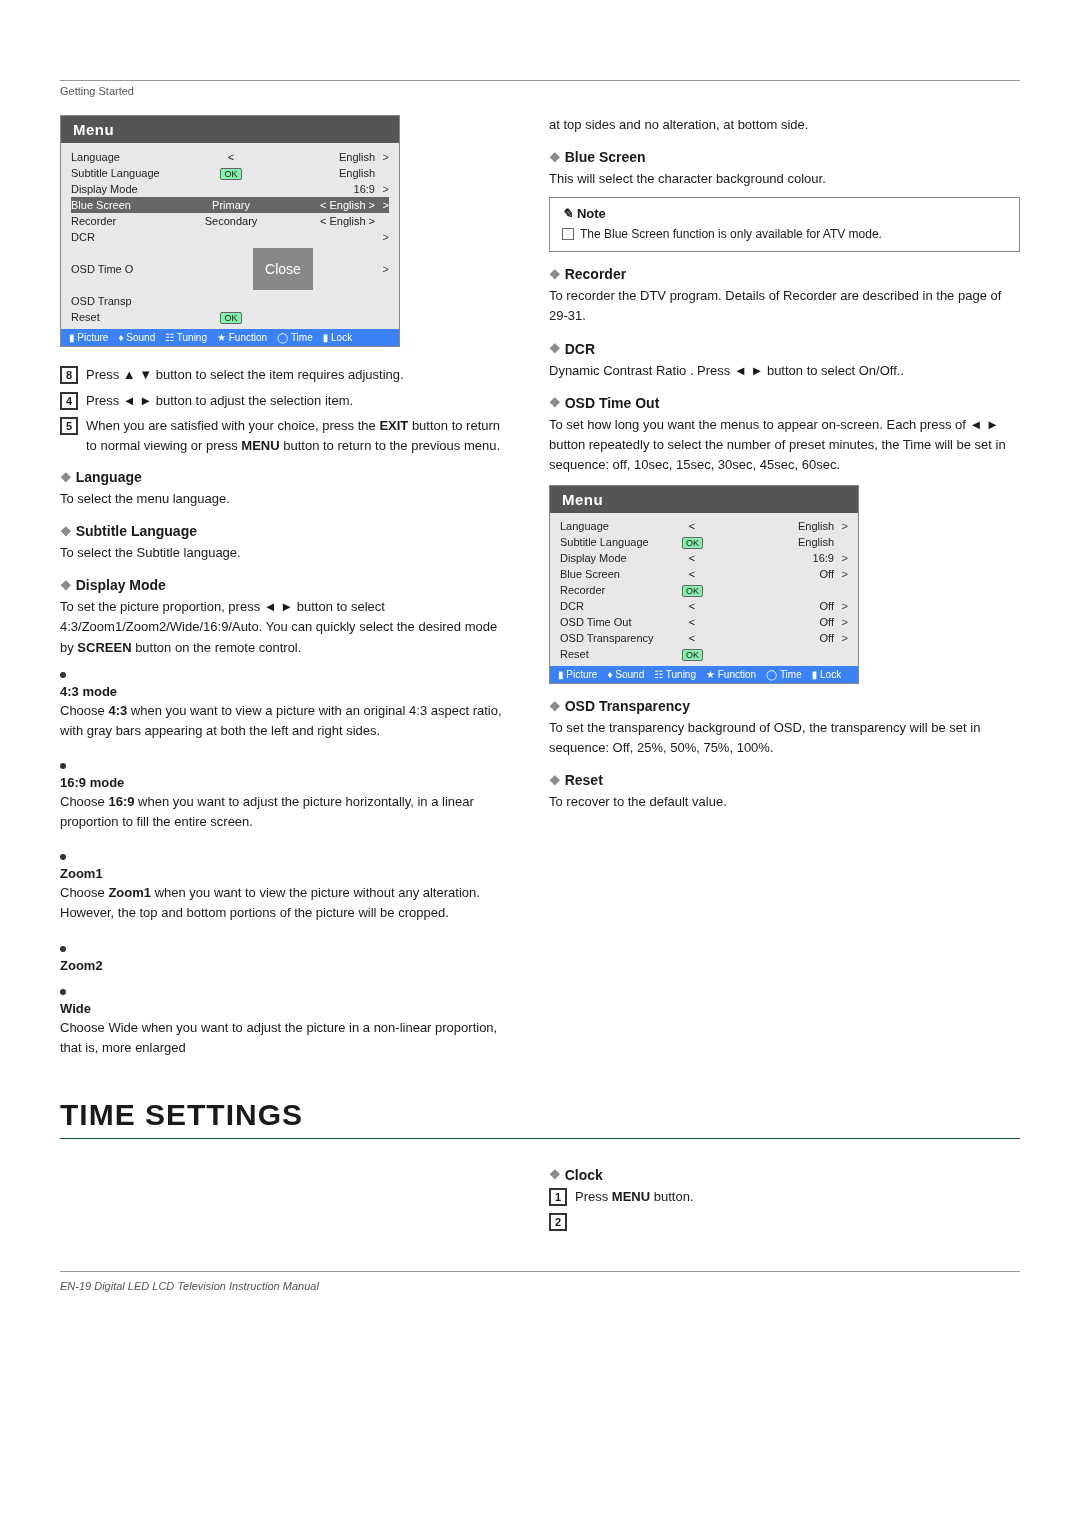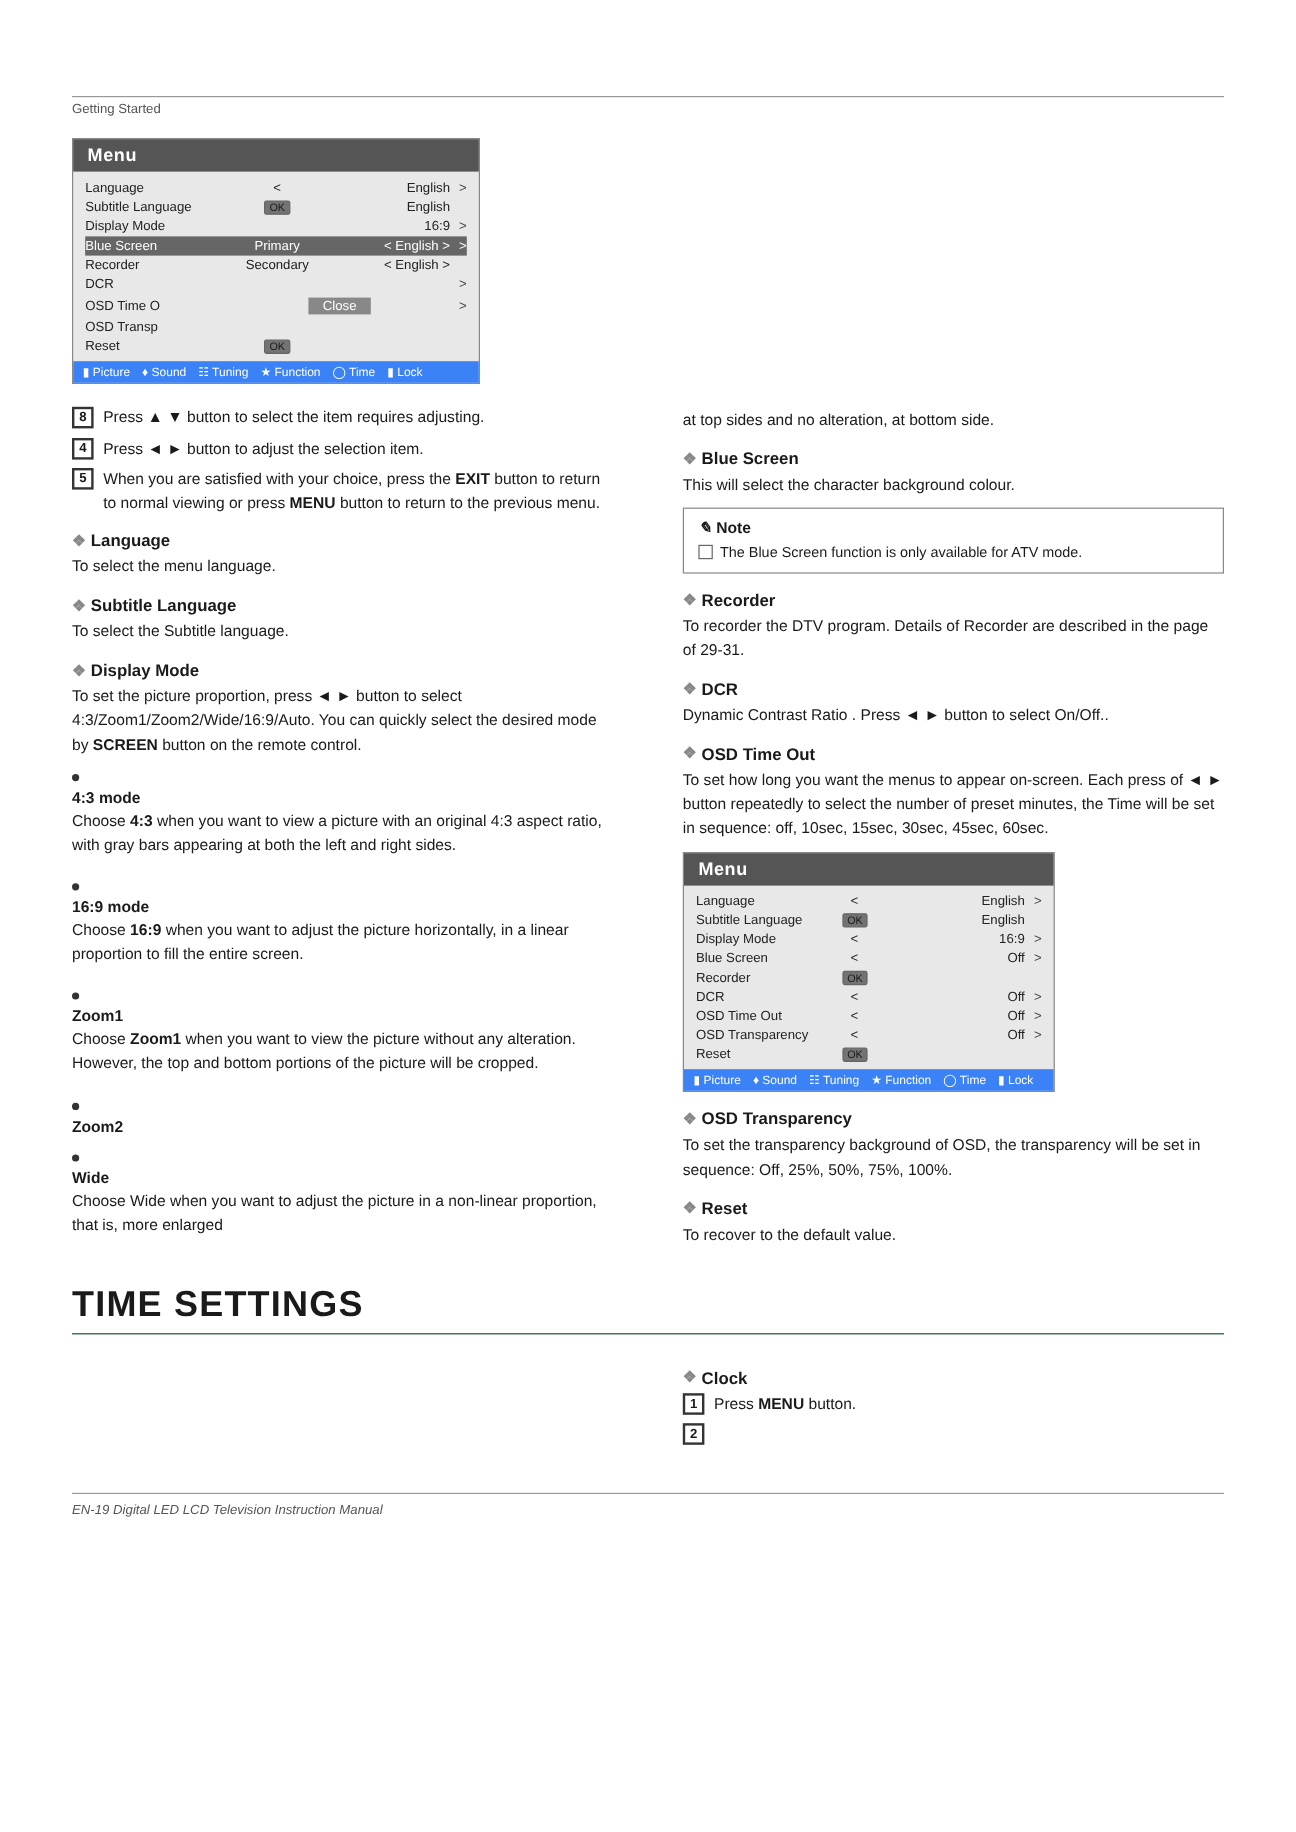--- a/index.html
+++ b/index.html
@@ -33,22 +33,21 @@
       margin-top: 30px;
     }
     .footer-text {
       font-size: 11px;
       color: #555;
       font-style: italic;
       margin-top: 8px;
     }
     .two-col {
       display: flex;
-      gap: 59px;
-      align-items: flex-end;
+      gap: 39px;
     }
     .left-col {
       width: 450px;
       flex-shrink: 0;
     }
     .right-col {
       flex: 1;
     }
 
     
@@ -92,21 +91,21 @@
       color: #222;
     }
     .menu-row-arrow {
       width: 14px;
       text-align: right;
       color: #444;
     }
     .menu-ok {
       display: inline-block;
       border: 1px solid #666;
-      background: #737373;
+      background: #86efac;
       font-size: 9px;
       padding: 0 3px;
       margin: 0 2px;
       border-radius: 2px;
     }
     .menu-highlight {
       background: #666;
       color: #fff;
     }
     .menu-box-footer {
@@ -304,21 +303,21 @@
 
           <div class="menu-row">
             <span class="menu-row-label">DCR</span>
             <span class="menu-row-middle"></span>
             <span class="menu-row-value"></span>
             <span class="menu-row-arrow">&gt;</span>
           </div>
 
           <div class="menu-row">
             <span class="menu-row-label">OSD Time O</span>
-            <span style="flex:1;text-align:center"><span class="close-box" style="padding:1px 12px;font-size:11px;display:inline-block">Close</span></span>
+            <span style="flex:1;text-align:center"><span class="close-box" style="padding:13px 12px;font-size:14px;display:inline-block">Close</span></span>
             <span class="menu-row-arrow">&gt;</span>
           </div>
 
           <div class="menu-row">
             <span class="menu-row-label">OSD Transp</span>
             <span class="menu-row-middle"></span>
             <span class="menu-row-value"></span>
             <span class="menu-row-arrow"></span>
           </div>
 

